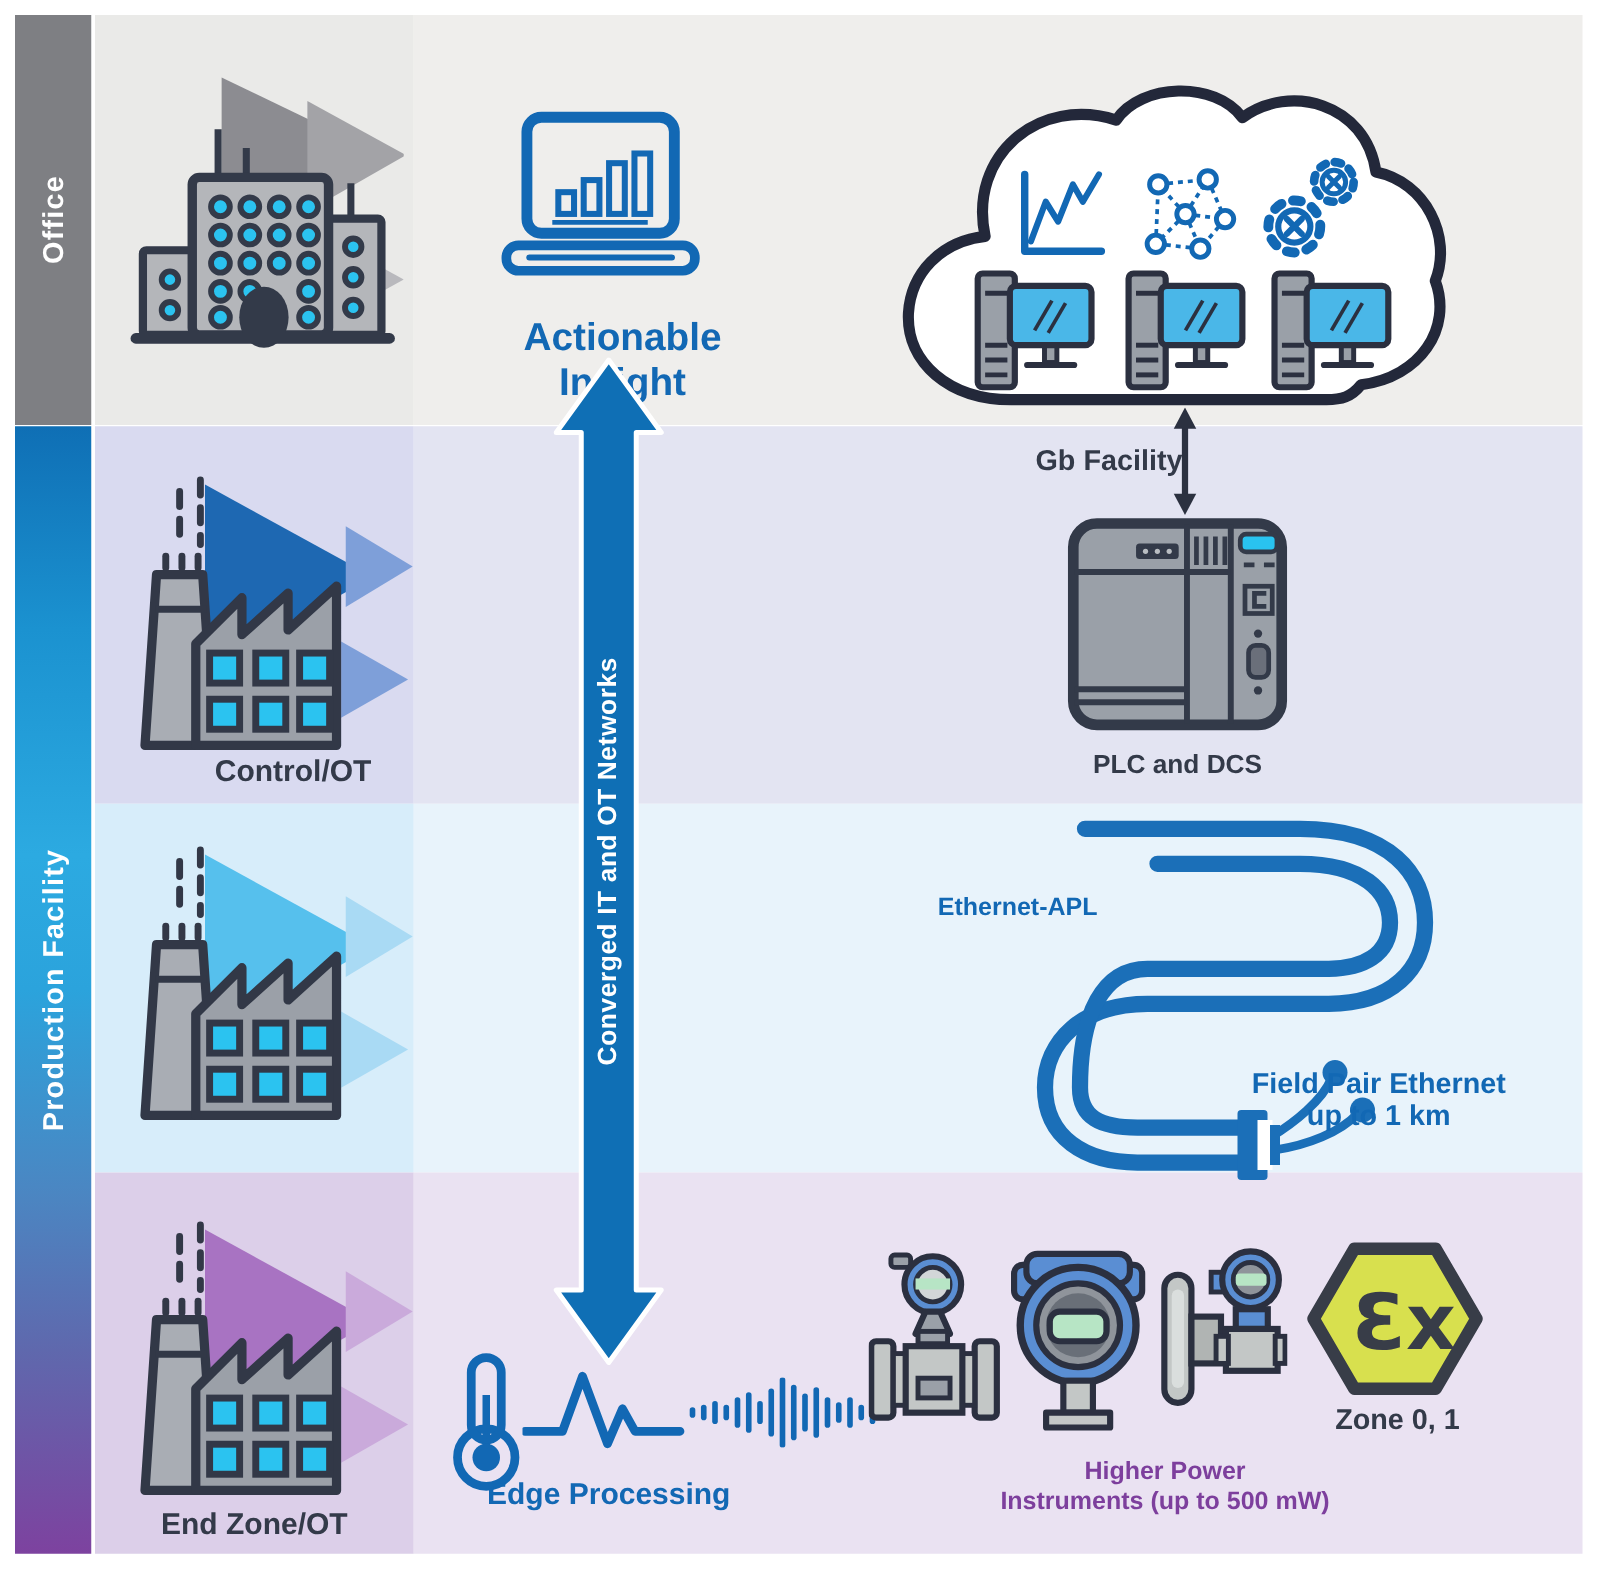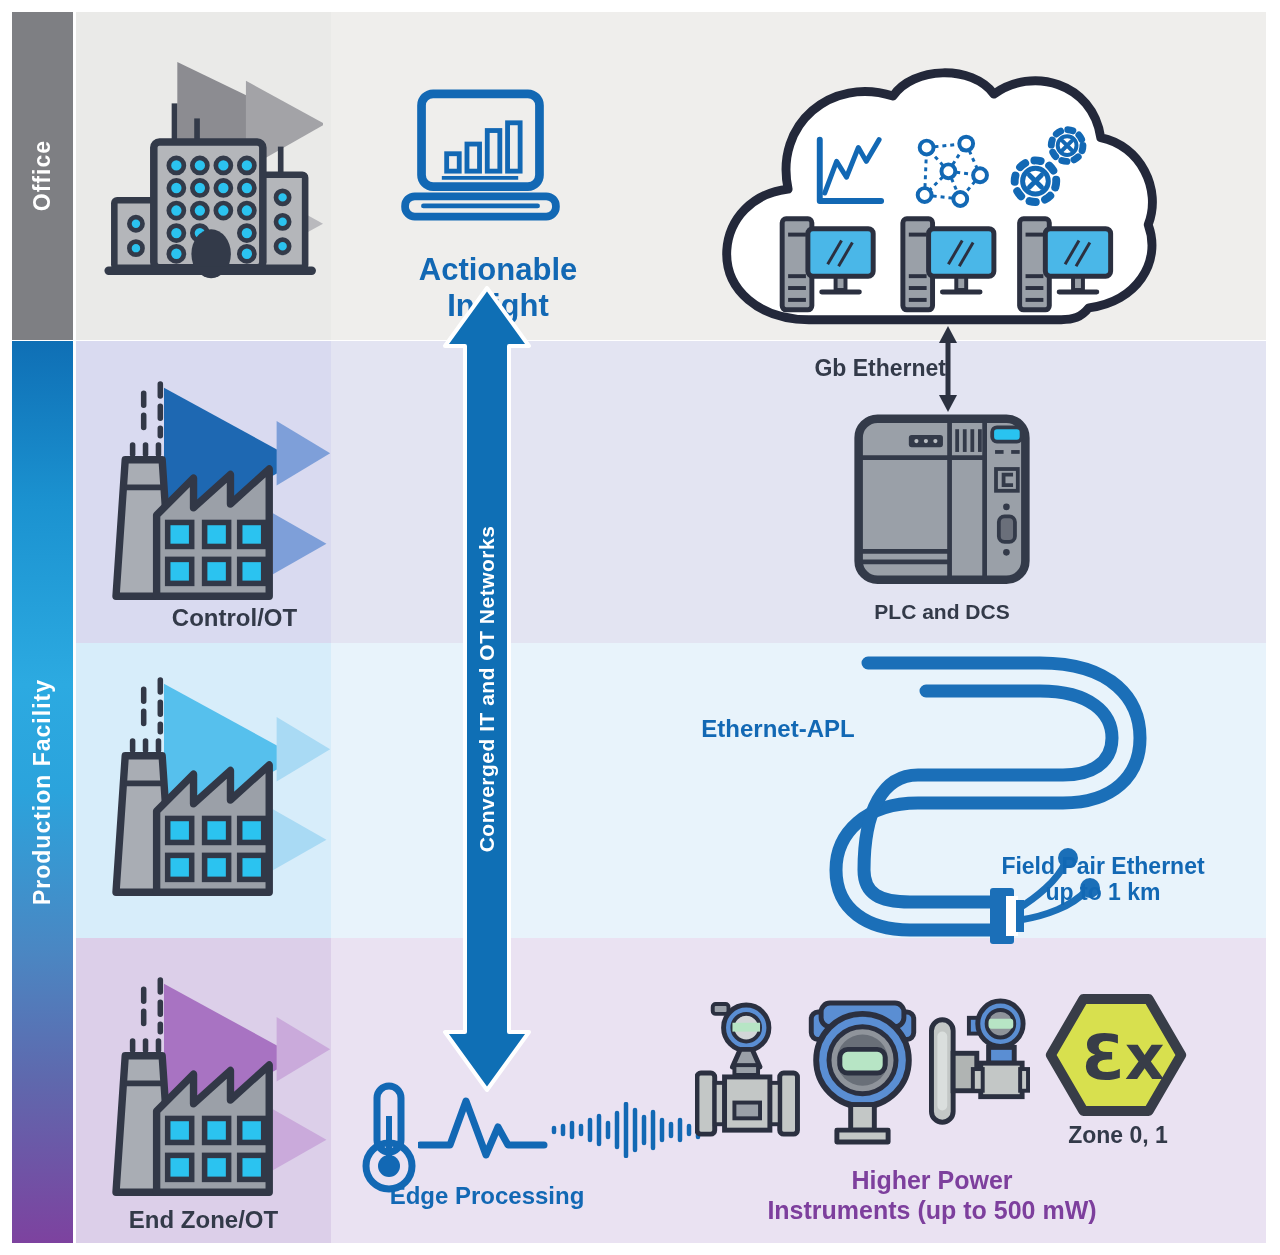--- a/index.html
+++ b/index.html
@@ -275,21 +275,21 @@
           <rect x="28" y="48" width="10" height="14" fill="#9aa0a8" stroke="#2b3040" stroke-width="4"></rect>
           <line x1="14" y1="64" x2="52" y2="64" stroke="#2b3040" stroke-width="5" stroke-linecap="round"></line>
           <rect x="0" y="0" width="66" height="48" rx="5" fill="#4ab7e8" stroke="#2b3040" stroke-width="5"></rect>
           <line x1="20" y1="36" x2="34" y2="12" stroke="#2b3040" stroke-width="3"></line>
           <line x1="31" y1="38" x2="45" y2="14" stroke="#2b3040" stroke-width="3"></line>
         </g>
       </g>
     </svg>
   </div>
 
-  <div class="abs lbl" style="left:746px;top:355px;width:200px;font-size:23px;text-align:right;">Gb Ethernet</div>
+  <div class="abs lbl" style="left:746px;top:355px;width:200px;font-size:23px;text-align:right;">Gb Facility</div>
   <div class="abs" style="left:938px;top:326px;">
     <svg width="20" height="86" viewBox="0 0 20 86">
       <line x1="10" y1="12" x2="10" y2="74" stroke="#2b3140" stroke-width="5"></line>
       <polygon points="10,0 19,17 1,17" fill="#2b3140"></polygon>
       <polygon points="10,86 19,69 1,69" fill="#2b3140"></polygon>
     </svg>
   </div>
 
   <div class="abs" style="left:852px;top:412px;">
     <svg width="180" height="186" viewBox="0 0 190 196">
@@ -329,21 +329,21 @@
         <path d="M248,262 C268,250 290,232 297,215" stroke-width="7"></path>
         <path d="M252,272 C278,268 304,258 318,243" stroke-width="7"></path>
       </g>
       <rect x="222" y="240" width="24" height="56" rx="3" fill="#1b6fb8"></rect>
       <rect x="238" y="248" width="12" height="40" fill="#ffffff"></rect>
       <rect x="248" y="252" width="8" height="32" fill="#1b6fb8"></rect>
       <circle cx="300" cy="210" r="10" fill="#1b6fb8"></circle>
       <circle cx="322" cy="240" r="10" fill="#1b6fb8"></circle>
     </svg>
   </div>
-  <div class="abs lbl-blue" style="left:678px;top:715px;width:200px;font-size:24px;">Ethernet-APL</div>
+  <div class="abs lbl-blue" style="left:678px;top:715px;width:200px;font-size:20px;text-align:right;">Ethernet-APL</div>
   <div class="abs lbl-blue" style="left:983px;top:853px;width:240px;font-size:23px;">
     <div>Field Pair Ethernet</div>
     <div>up to 1 km</div>
   </div>
 
   <div class="abs" style="left:358px;top:1082px;">
     <svg width="62" height="112" viewBox="0 0 62 112">
       <circle cx="31" cy="84" r="23" fill="none" stroke="#1268b4" stroke-width="7"></circle>
       <rect x="19" y="4" width="24" height="66" rx="12" fill="none" stroke="#1268b4" stroke-width="7"></rect>
       <line x1="31" y1="34" x2="31" y2="74" stroke="#1268b4" stroke-width="6"></line>
@@ -428,18 +428,18 @@
   </div>
 
   <div class="abs" style="left:1045px;top:992px;">
     <svg width="142" height="126" viewBox="0 0 170 150">
       <polygon points="46,8 124,8 163,75 124,142 46,142 7,75" fill="#d8e04e" stroke="#383d48" stroke-width="12" stroke-linejoin="round"></polygon>
       <text x="44" y="104" font-size="74" font-weight="bold" fill="#383d48" font-family="DejaVu Sans, sans-serif">Ɛx</text>
     </svg>
   </div>
   <div class="abs lbl" style="left:1028px;top:1122px;width:180px;font-size:23px;">Zone 0, 1</div>
 
-  <div class="abs lbl-purple" style="left:732px;top:1165px;width:400px;font-size:25px;">
+  <div class="abs lbl-purple" style="left:732px;top:1165px;width:400px;font-size:20px;">
     <div>Higher Power</div>
     <div>Instruments (up to 500 mW)</div>
   </div>
 
 </div>
 
 </body></html>

